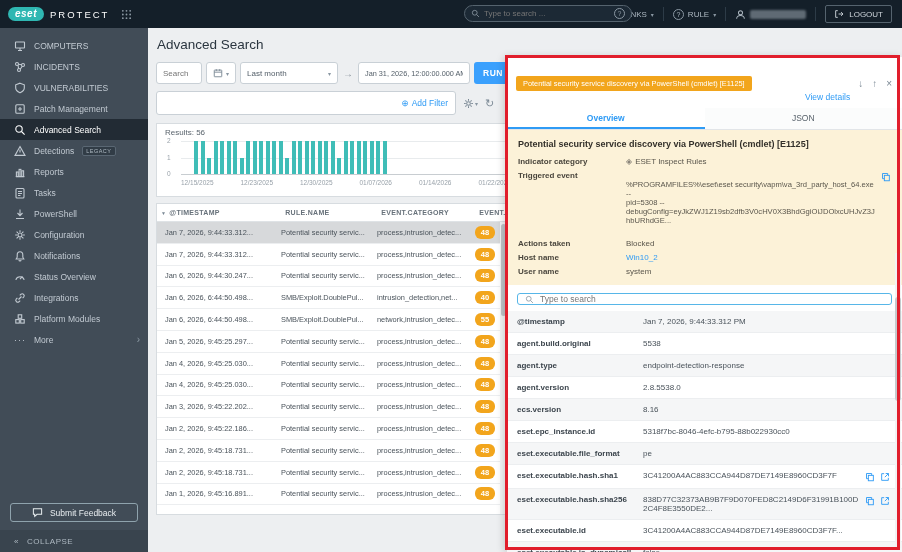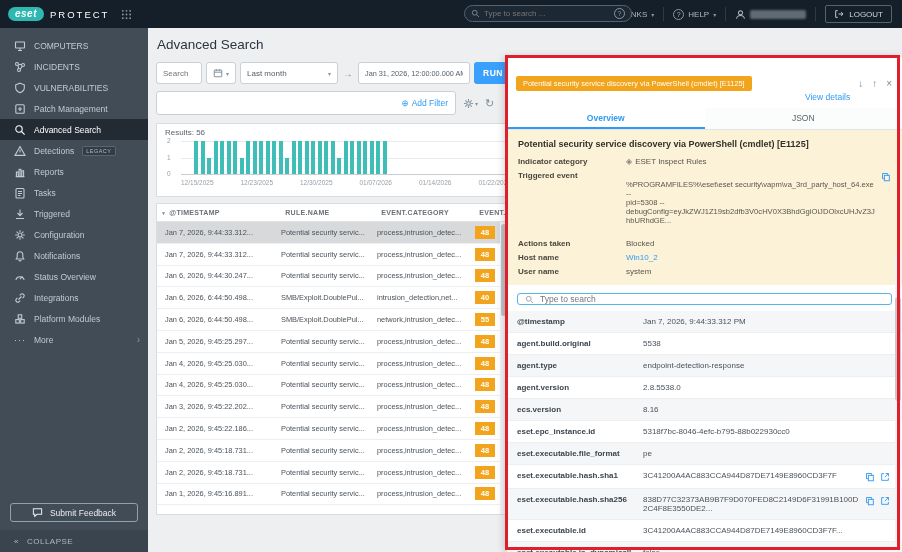--- a/index.html
+++ b/index.html
@@ -95,21 +95,21 @@
   .sort-caret { font-size: 5px; color: #7a8894; margin-right: 3px; }
   .th, .td { white-space: nowrap; overflow: hidden; text-overflow: ellipsis; padding-right: 4px; }
   .c-ts { width: 116px; flex: none; }
   .c-rule { width: 96px; flex: none; }
   .c-cat { width: 98px; flex: none; }
   .c-score { width: 34px; flex: none; overflow: visible; }
   .trow { display: flex; align-items: center; height: 21.8px; border-bottom: 1px solid #eceef0;
     font-size: 7.4px; color: #49525a; padding-left: 8px; cursor: pointer; }
   .trow.selected { background: #d7d9db; }
   .badge { display: inline-flex; align-items: center; justify-content: center; min-width: 20px;
-    height: 13px; border-radius: 0; background: #f2a51c; color: #fff; font-size: 7.5px;
+    height: 13px; border-radius: 6px; background: #f2a51c; color: #fff; font-size: 7.5px;
     font-weight: bold; padding: 0 2px; }
   .vscroll { position: absolute; right: 0; top: 18px; bottom: 0; width: 7px; background: #f3f4f5; }
   .vscroll .thumb { position: absolute; top: 2px; left: 1px; width: 5px; height: 92px;
     background: #bfc4c8; border-radius: 3px; }
 
   
   .detail { position: absolute; left: 507px; top: 57px; width: 395px; height: 495px; background: #fff;
     z-index: 40; box-shadow: -3px 0 8px rgba(0,0,0,.18); display: flex; flex-direction: column; overflow: hidden; }
   .detail-head { display: flex; align-items: center; gap: 7px; padding: 7px 9px 6px; }
   .sel-badge { background: #f2a51c; color: #fff; font-size: 7.4px; padding: 3px 7px; border-radius: 2px;
@@ -181,21 +181,21 @@
     <span class="qcircle">?</span>
   </div>
   <div class="topbar-right">
     <div class="tb-group">
       <span>QUICK LINKS</span>
       <span class="caret">▾</span>
     </div>
     <span class="tb-divider"></span>
     <div class="tb-group">
       <span class="qcircle">?</span>
-      <span>HELP</span>
+      <span>RULE</span>
       <span class="caret">▾</span>
     </div>
     <span class="tb-divider"></span>
     <div class="tb-group">
       <span class="icon">
         <svg width="11" height="11" viewBox="0 0 12 12">
             <circle cx="6" cy="4" r="2.2"></circle>
             <path d="M1.8 10.6 a4.2 3.6 0 0 1 8.4 0"></path>
           </svg>
       </span>
@@ -289,21 +289,21 @@
         </svg>
       </span>
     <span>Tasks</span>
   </div>
   <div class="nav-item">
     <span class="icon">
         <svg width="12" height="12" viewBox="0 0 12 12">
           <path d="M6 1.5 v6 M3.5 5 L6 7.6 L8.5 5 M2 10.5 h8"></path>
         </svg>
       </span>
-    <span>Triggered</span>
+    <span>PowerShell</span>
   </div>
   <div class="nav-item">
     <span class="icon">
         <svg width="12" height="12" viewBox="0 0 12 12">
           <circle cx="6" cy="6" r="2"></circle>
           <path d="M6 1.2 v1.8 M6 9 v1.8 M1.2 6 h1.8 M9 6 h1.8 M2.6 2.6 l1.3 1.3 M8.1 8.1 l1.3 1.3 M9.4 2.6 L8.1 3.9 M3.9 8.1 L2.6 9.4"></path>
         </svg>
       </span>
     <span>Configuration</span>
   </div>

